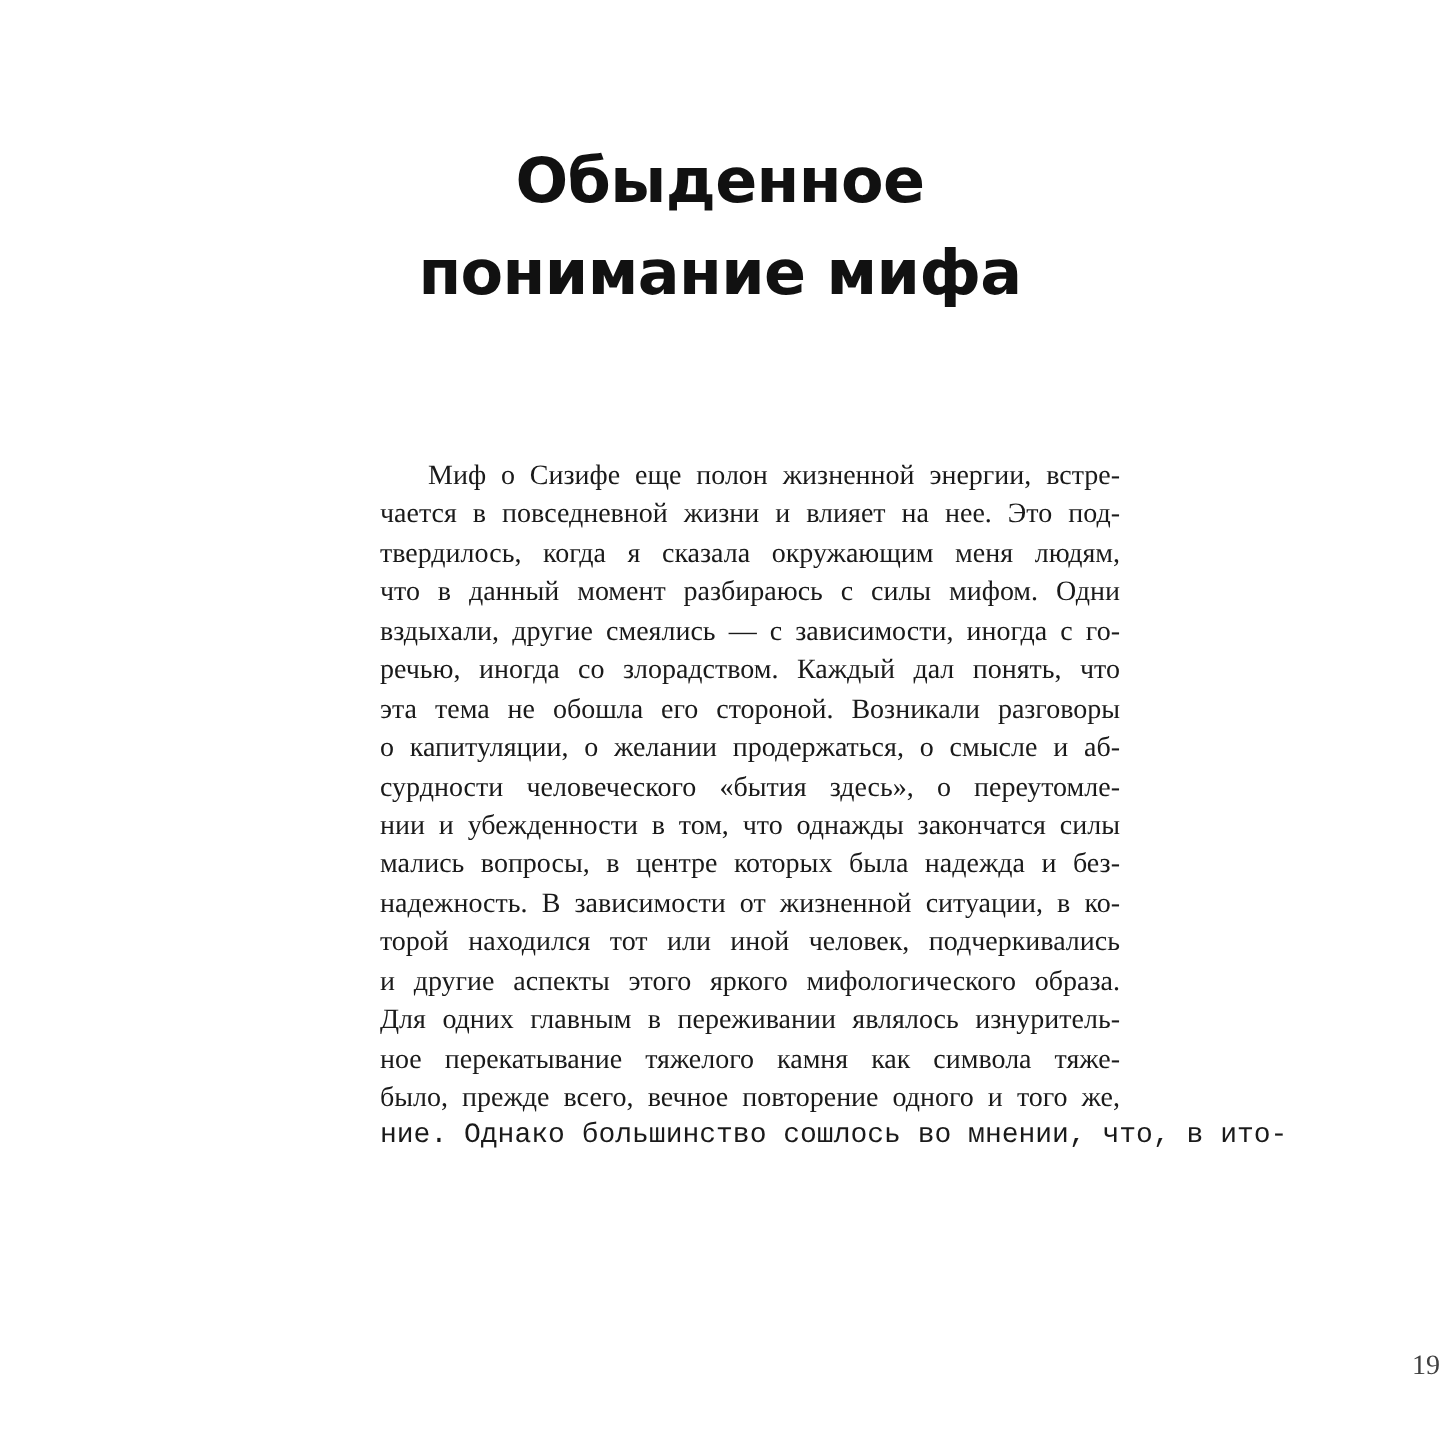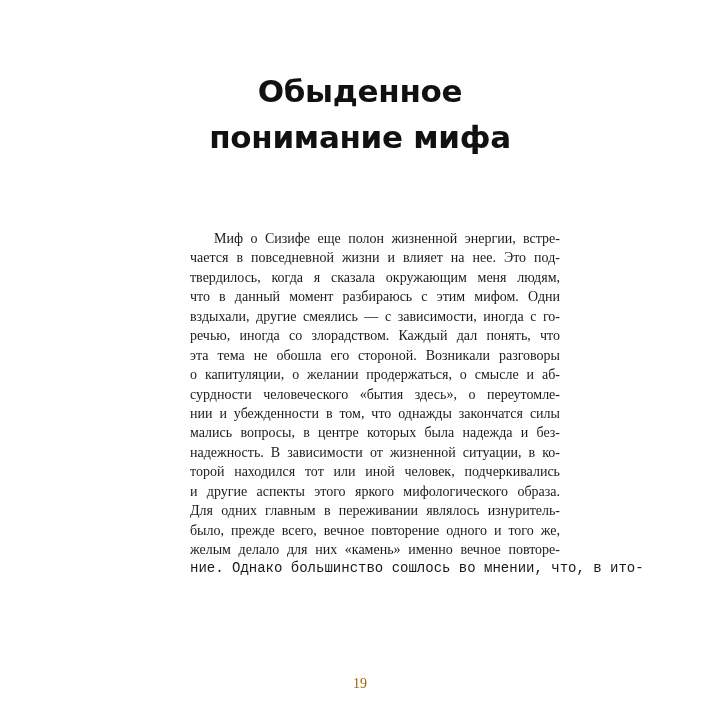--- a/index.html
+++ b/index.html
@@ -13,48 +13,48 @@
     .title div { white-space:nowrap; }
     .body-text {
       position:absolute; left:190px; top:229px; width:370px;
       font-family:"Liberation Serif", serif; font-size:14px; line-height:19.45px;
       color:#1a1a1a;
     }
     .line { display:block; white-space:nowrap; text-align:justify; text-align-last:justify; height:19.45px; }
     .line.indent { padding-left:24px; }
     .line.last { text-align-last:justify;font-family:Liberation Mono, monospace; }
     .pagenum {
-      position:absolute; left:0; width:720px; top:676px; text-align:center;
-      font-family:"Liberation Serif", serif; font-size:14px; color:#a16207;
+      position:absolute; left:0; width:720px; top:676px; text-align:right;
+      font-family:"Liberation Serif", serif; font-size:14px; color:#404040;
     }
   </style>
 </head>
 <body>
 
 <div class="page">
   <div class="title">
     <div>Обыденное</div>
     <div>понимание мифа</div>
   </div>
 
   <div class="body-text">
     <span class="line indent">Миф о Сизифе еще полон жизненной энергии, встре-</span>
     <span class="line">чается в повседневной жизни и влияет на нее. Это под-</span>
     <span class="line">твердилось, когда я сказала окружающим меня людям,</span>
-    <span class="line">что в данный момент разбираюсь с этим мифом. Одни</span>
+    <span class="line">что в данный момент разбираюсь с силы мифом. Одни</span>
     <span class="line">вздыхали, другие смеялись — с зависимости, иногда с го-</span>
     <span class="line">речью, иногда со злорадством. Каждый дал понять, что</span>
     <span class="line">эта тема не обошла его стороной. Возникали разговоры</span>
     <span class="line">о капитуляции, о желании продержаться, о смысле и аб-</span>
     <span class="line">сурдности человеческого «бытия здесь», о переутомле-</span>
     <span class="line">нии и убежденности в том, что однажды закончатся силы</span>
     <span class="line">мались вопросы, в центре которых была надежда и без-</span>
     <span class="line">надежность. В зависимости от жизненной ситуации, в ко-</span>
     <span class="line">торой находился тот или иной человек, подчеркивались</span>
     <span class="line">и другие аспекты этого яркого мифологического образа.</span>
     <span class="line">Для одних главным в переживании являлось изнуритель-</span>
+    <span class="line">ное перекатывание тяжелого камня как символа тяже-</span>
     <span class="line">было, прежде всего, вечное повторение одного и того же,</span>
-    <span class="line">желым делало для них «камень» именно вечное повторе-</span>
     <span class="line last">ние. Однако большинство сошлось во мнении, что, в ито-</span>
   </div>
 
   <div class="pagenum">19</div>
 </div>
 
 </body></html>

